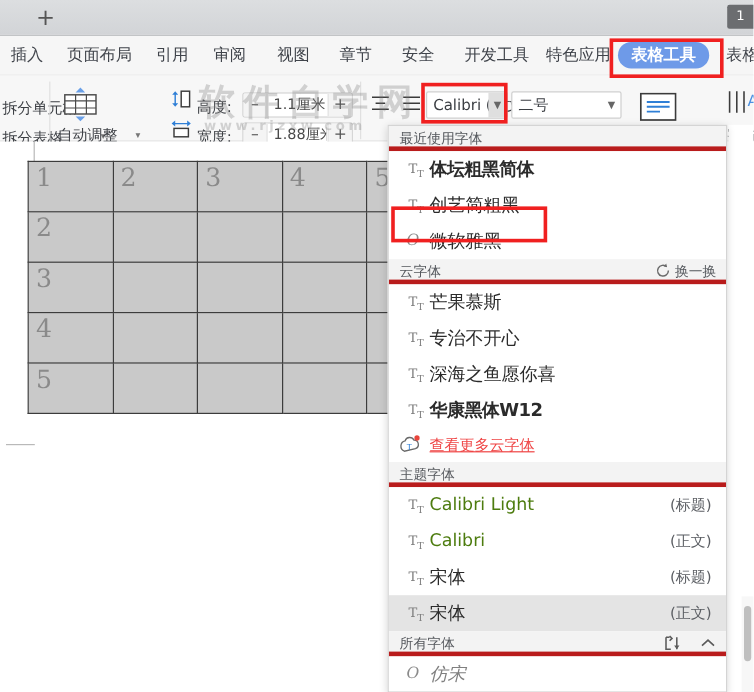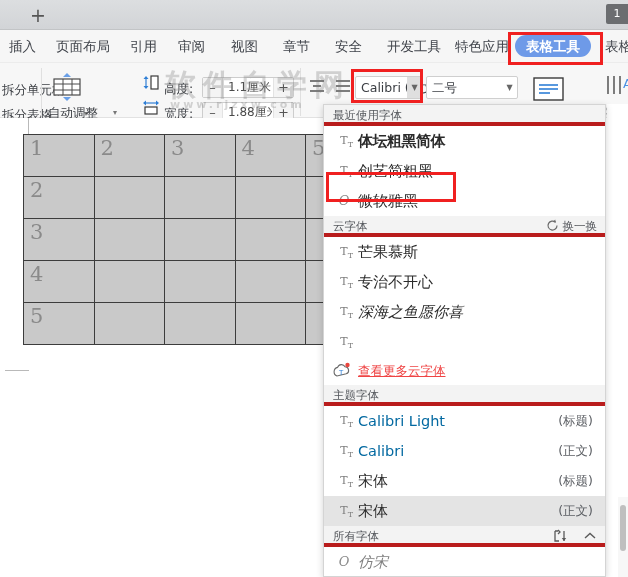--- a/index.html
+++ b/index.html
@@ -158,22 +158,22 @@
   }
   .dd-item .nm {
     position: absolute; left: 34px; top: 0; height: 30px; line-height: 30px;
     font-size: 15px; color: #2b2b2b;
   }
   .dd-item .tag {
     position: absolute; right: 12px; top: 0; height: 30px; line-height: 30px;
     font-size: 12.5px; color: #5b5e63;
   }
   .nm.heavy { font-weight: 800; letter-spacing: -.5px; }
-  .nm.script { font-family: "DejaVu Serif", "Liberation Serif", serif; font-style: italic; }
-  .nm.latin { font-family: "DejaVu Sans", "Liberation Sans", sans-serif; font-size: 14.5px; color: #0369a1; }
+  .nm.script { font-family: "DejaVu Serif", "Liberation Serif", serif; }
+  .nm.latin { font-family: "DejaVu Sans", "Liberation Sans", sans-serif; font-size: 14.5px; color: #4d7c0f; }
   .nm.songti { font-family: "DejaVu Serif", "Liberation Serif", serif; }
   .nm.fangsong { font-family: "DejaVu Serif", "Liberation Serif", serif; color: #808080; font-style: italic; }
   .dd-item .ttO {
     position: absolute; left: 11px; top: 0; height: 30px; line-height: 30px;
     width: 18px; text-align: center; font-size: 13px; color: #8b8b8b;
     font-family: "DejaVu Serif", "Liberation Serif", serif; font-style: italic;
   }
   .dd-link {
     position: relative; height: 28px; line-height: 28px; cursor: pointer;
   }
@@ -401,20 +401,21 @@
     <div class="dd-item">
       <span class="tt">T<sub style="font-size:8px">T</sub></span>
       <span class="nm">专治不开心</span>
     </div>
     <div class="dd-item">
       <span class="tt">T<sub style="font-size:8px">T</sub></span>
       <span class="nm script">深海之鱼愿你喜</span>
     </div>
     <div class="dd-item">
       <span class="tt">T<sub style="font-size:8px">T</sub></span>
+      <span class="nm heavy">华康黑体W12</span>
     </div>
     <div class="dd-link">
       <span class="cloud-ico">
         <svg width="19" height="17" viewBox="0 0 19 17">
           <path d="M4 14 a4.5 4.5 0 0 1 0.6 -8.6 a4 4 0 0 1 7.4 -0.6 a3.6 3.6 0 0 1 1.2 7 z" fill="#fff" stroke="#6a6a6a" stroke-width="1.1"></path>
           <text x="6" y="13" font-size="7" fill="#2f7fd6" font-family="DejaVu Sans">T</text>
           <circle cx="14.5" cy="3" r="2.2" fill="#e8453c"></circle>
         </svg>
       </span>
       <span class="lk">查看更多云字体</span>

